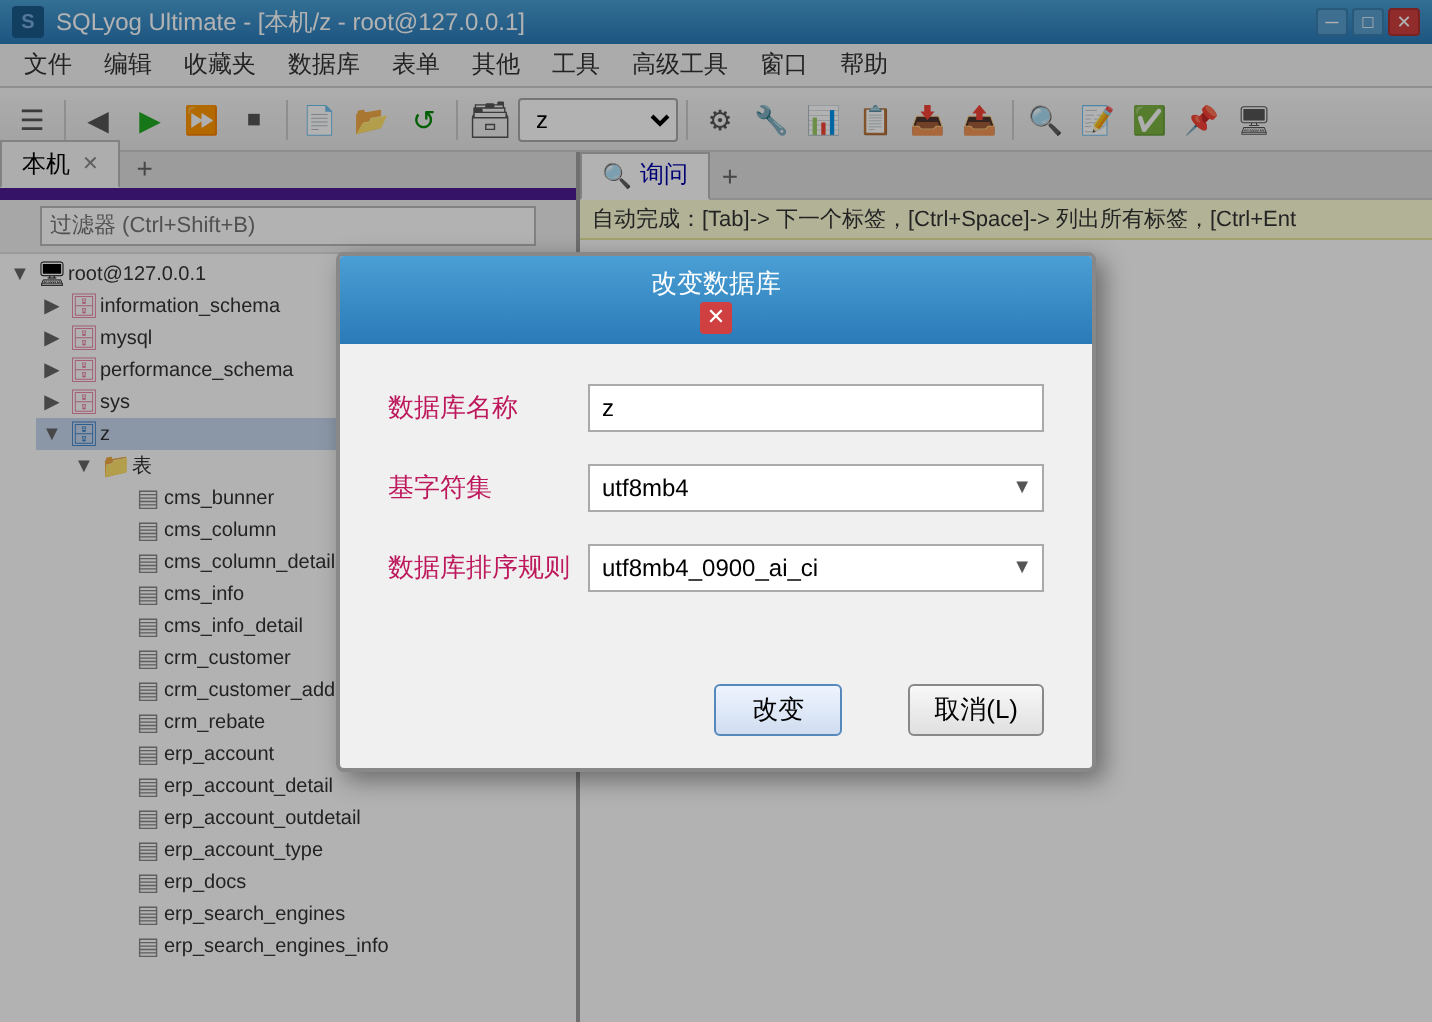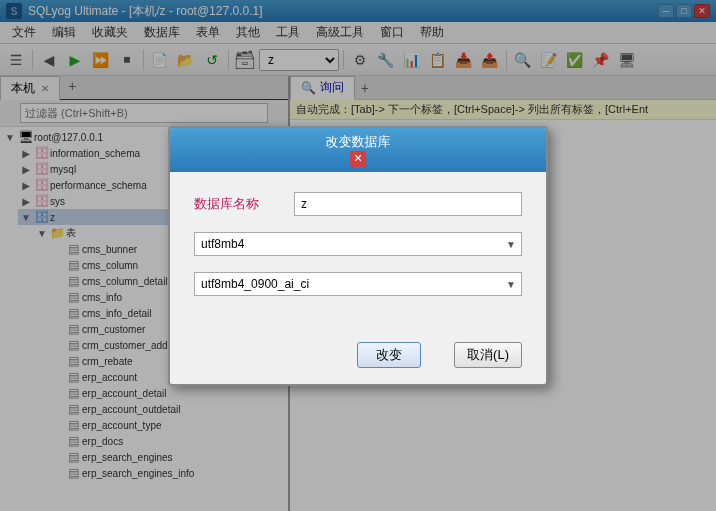--- a/index.html
+++ b/index.html
@@ -104,22 +104,22 @@
       background: #f8f8f8;
       display: flex;
       flex-direction: column;
     }
 
     
     #tab-bar {
       background: #e0e0e0;
       height: 24px;
       display: flex;
-      align-items: flex-start;
-      border-bottom: 1px solid #4c1d95;
+      align-items: flex-end;
+      border-bottom: 6px solid #4c1d95;
     }
     .tab {
       padding: 3px 10px;
       background: #d0d0d0;
       border: 1px solid #bbb;
       border-bottom: none;
       cursor: pointer;
       font-size: 12px;
       height: 24px;
       display: flex; align-items: center;
@@ -567,32 +567,34 @@
     </div>
 
     <div id="dialog-body">
 
       <div class="form-row">
         <span class="form-label">数据库名称</span>
         <input class="form-input" type="text" value="z" style="">
       </div>
 
       <div class="form-row">
+        <span class="form-label">基字符集</span>
         <div class="form-select-wrapper">
           <select class="form-select">
             <option>utf8mb4</option>
             <option>utf8</option>
             <option>latin1</option>
             <option>gbk</option>
           </select>
           <span class="select-arrow">▼</span>
         </div>
       </div>
 
       <div class="form-row">
+        <span class="form-label">数据库排序规则</span>
         <div class="form-select-wrapper">
           <select class="form-select">
             <option>utf8mb4_0900_ai_ci</option>
             <option>utf8mb4_general_ci</option>
             <option>utf8mb4_unicode_ci</option>
           </select>
           <span class="select-arrow">▼</span>
         </div>
       </div>
     </div>

